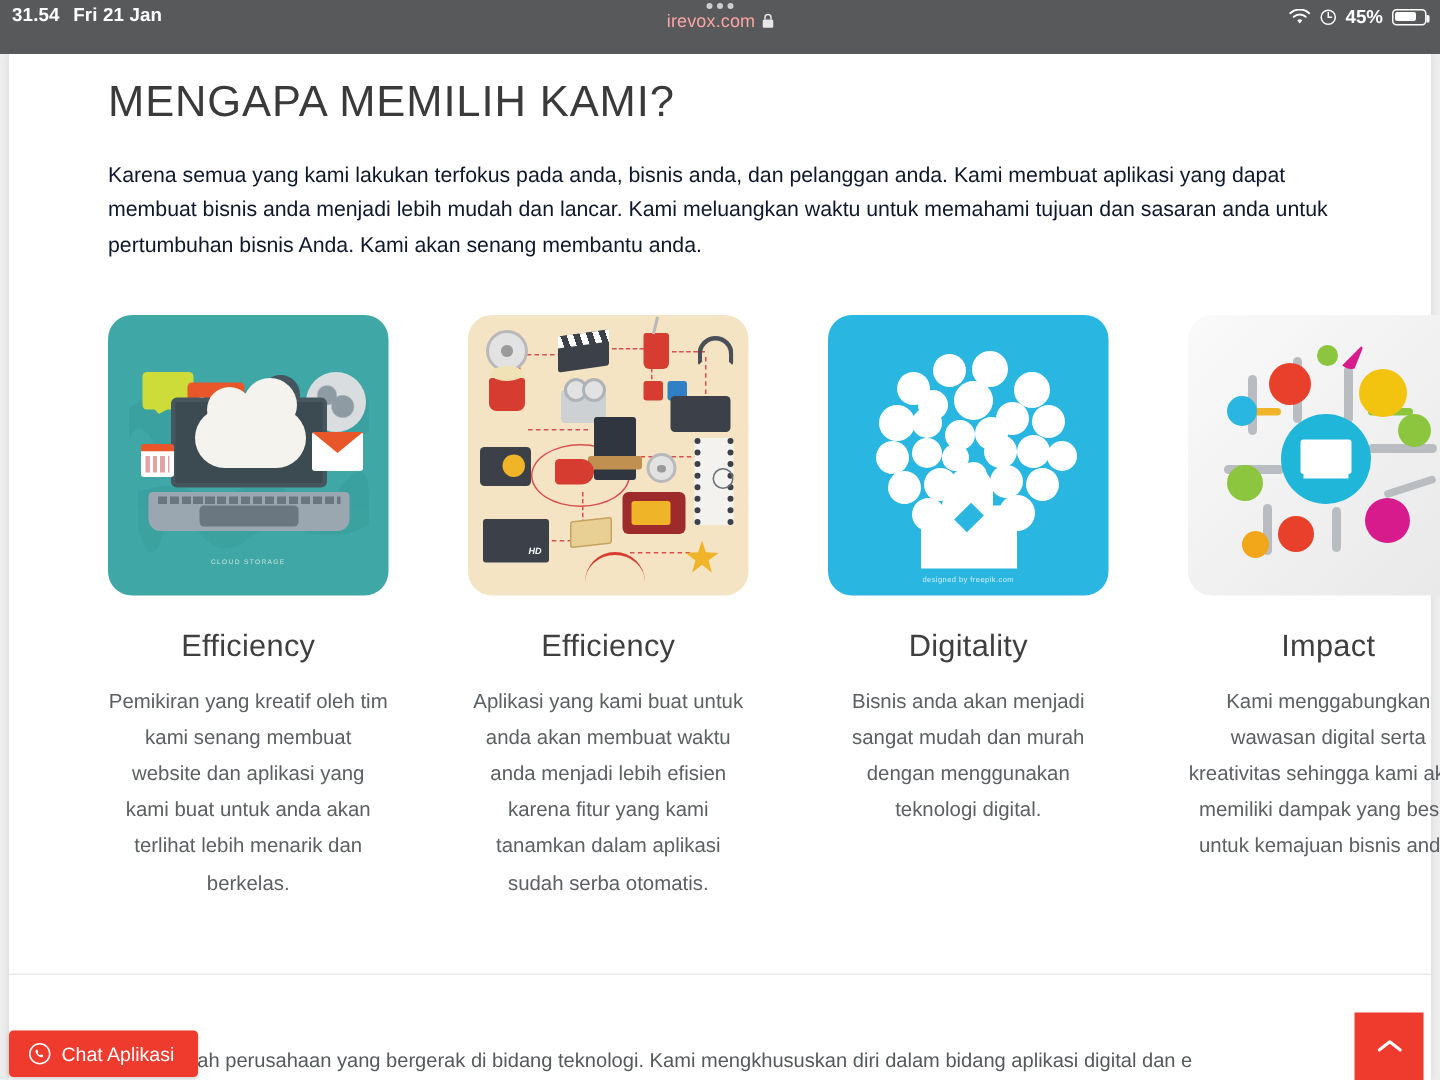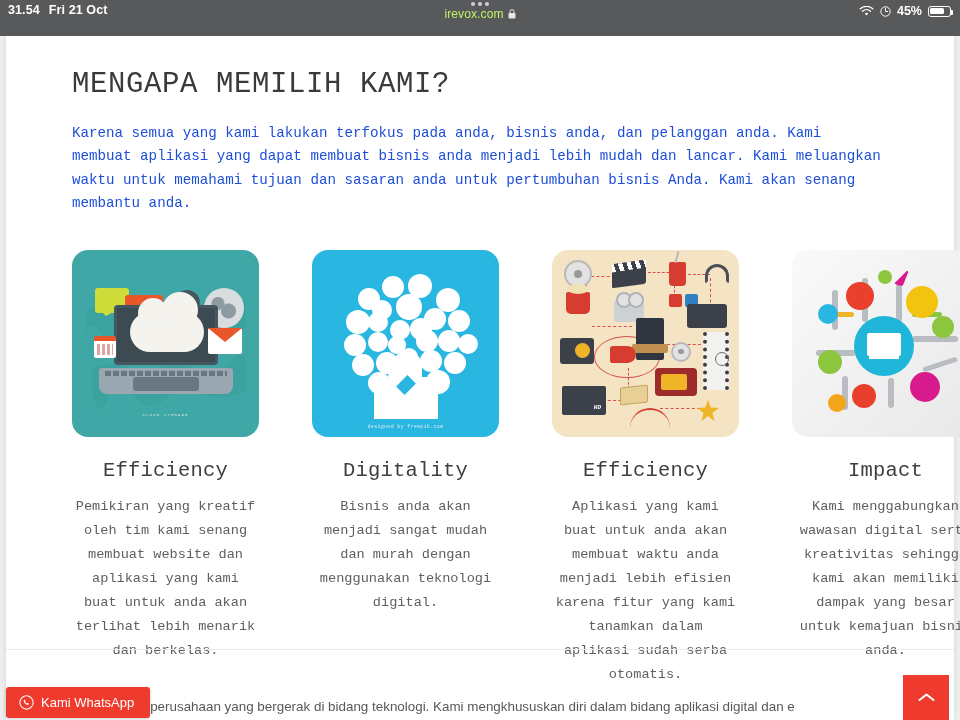--- a/index.html
+++ b/index.html
@@ -28,21 +28,21 @@
   }
   .sb-center {
     position: absolute; left: 0; right: 0; top: 2px;
     display: flex; flex-direction: column; align-items: center;
     gap: 1px;
   }
   .sb-dots { display: flex; gap: 3px; }
   .sb-dots i { width: 4px; height: 4px; border-radius: 50%; background: #cfcfd1; display: block; }
   .sb-url {
     display: flex; align-items: center; gap: 4px;
-    font-size: 12px; color: #bef264; letter-spacing: .1px;
+    font-size: 12px; color: #fca5a5; letter-spacing: .1px;
   }
   .lock-icon { display:block; }
   .sb-right {
     position: absolute; right: 9px; top: 4px;
     display: flex; align-items: center; gap: 6px;
     font-size: 12.5px; font-weight: 600;
   }
   .battery {
     width: 23px; height: 11px; border: 1.4px solid #ffffff;
     border-radius: 3px; position: relative; display: block;
@@ -61,33 +61,33 @@
     position: relative;
     height: 684px;
     background: #efefef;
     overflow: hidden;
   }
   .sheet {
     position: absolute; left: 6px; right: 6px; top: 0; bottom: 0;
     background: #ffffff;
     box-shadow: 0 0 7px rgba(0,0,0,.10);
   }
-  .content { padding: 32px 66px 0 66px; font-family: Liberation Mono, monospace; }
+  .content { padding: 16px 66px 0 66px; }
 
   h1.page-title {
     font-size: 29px;
     font-weight: 300;
     color: #3a3a3a;
     letter-spacing: .6px;
     margin-bottom: 21px;
   }
   p.intro {
     font-size: 14.2px;
     line-height: 1.65;
-    color: #1d4ed8;
+    color: #0f172a;
     max-width: 828px;
   }
 
   
   .cards {
     display: flex;
     gap: 53px;
     margin-top: 34px;
   }
   .card { width: 187px; }
@@ -268,21 +268,21 @@
     cursor:pointer;
   }
   .chev { display:block; }
 </style>
 </head>
 <body>
 
 <div class="statusbar">
   <div class="sb-left">
     <span>31.54</span>
-    <span>Fri 21 Oct</span>
+    <span>Fri 21 Jan</span>
   </div>
   <div class="sb-center">
     <span class="sb-dots">
         <i></i>
         <i></i>
         <i></i>
       </span>
     <span class="sb-url">
       <span>irevox.com</span>
       <svg class="lock-icon" width="8" height="10" viewBox="0 0 8 10">
@@ -335,20 +335,65 @@
             <div class="calendar">
                 <i></i>
               </div>
             <div class="laptop-base">
               <span class="laptop-keys"></span>
             </div>
             <div class="cs-label">CLOUD STORAGE</div>
           </div>
           <h3>Efficiency</h3>
           <p>Pemikiran yang kreatif oleh tim kami senang membuat website dan aplikasi yang kami buat untuk anda akan terlihat lebih menarik dan berkelas.</p>
+        </div>
+
+        <div class="card">
+          <div class="card-img art-cinema">
+            <span class="dash" style="left:34px;top:26px;width:34px"></span>
+            <span class="dash" style="left:96px;top:22px;width:26px"></span>
+            <span class="dash" style="left:136px;top:24px;width:22px"></span>
+            <span class="dashv" style="left:34px;top:30px;height:22px"></span>
+            <span class="dashv" style="left:122px;top:26px;height:26px"></span>
+            <span class="dashv" style="left:158px;top:28px;height:30px"></span>
+            <span class="dash" style="left:40px;top:76px;width:40px"></span>
+            <span class="dash" style="left:110px;top:94px;width:44px"></span>
+            <span class="dashv" style="left:76px;top:118px;height:26px"></span>
+            <span class="dash" style="left:40px;top:150px;width:40px"></span>
+            <span class="dash" style="left:108px;top:158px;width:40px"></span>
+
+            <span class="reel" style="left:12px;top:10px;width:28px;height:28px"></span>
+            <div class="clapper"></div>
+            <div class="soda"></div>
+            <div class="phones"></div>
+            <div class="popcorn"></div>
+            <div class="cam-old"></div>
+            <div class="glasses3d">
+              <i style="left:0;background:#d63c2f"></i>
+                <i style="left:16px;background:#2f80c4"></i>
+            </div>
+            <div class="projector"></div>
+            <div class="spotlight"></div>
+            <div class="circ-red"></div>
+            <div class="chair"></div>
+            <div class="megaphone"></div>
+            <span class="reel" style="right:48px;top:92px;width:20px;height:20px"></span>
+            <div class="filmstrip-v"></div>
+            <div class="tv-hd">
+              <i>HD</i>
+            </div>
+            <div class="ticket"></div>
+            <div class="sofa">
+                <i></i>
+              </div>
+            <div class="rope"></div>
+            <div class="star-tr"></div>
+          </div>
+          <h3>Efficiency</h3>
+          <p>Aplikasi yang kami buat untuk anda akan membuat waktu anda menjadi lebih efisien karena fitur yang kami tanamkan dalam aplikasi sudah serba otomatis.</p>
         </div>
 
         <div class="card">
           <div class="card-img art-social">
             <div class="icon-cloud">
               <b style="left:70px;top:26px;width:22px;height:22px"></b>
               <b style="left:96px;top:24px;width:24px;height:24px"></b>
               <b style="left:46px;top:38px;width:22px;height:22px"></b>
               <b style="left:124px;top:38px;width:24px;height:24px"></b>
               <b style="left:34px;top:60px;width:24px;height:24px"></b>
@@ -376,65 +421,20 @@
             </div>
             <div class="head-hair"></div>
             <div class="head-body"></div>
             <div class="freepik">designed by freepik.com</div>
           </div>
           <h3>Digitality</h3>
           <p>Bisnis anda akan menjadi sangat mudah dan murah dengan menggunakan teknologi digital.</p>
         </div>
 
         <div class="card">
-          <div class="card-img art-cinema">
-            <span class="dash" style="left:34px;top:26px;width:34px"></span>
-            <span class="dash" style="left:96px;top:22px;width:26px"></span>
-            <span class="dash" style="left:136px;top:24px;width:22px"></span>
-            <span class="dashv" style="left:34px;top:30px;height:22px"></span>
-            <span class="dashv" style="left:122px;top:26px;height:26px"></span>
-            <span class="dashv" style="left:158px;top:28px;height:30px"></span>
-            <span class="dash" style="left:40px;top:76px;width:40px"></span>
-            <span class="dash" style="left:110px;top:94px;width:44px"></span>
-            <span class="dashv" style="left:76px;top:118px;height:26px"></span>
-            <span class="dash" style="left:40px;top:150px;width:40px"></span>
-            <span class="dash" style="left:108px;top:158px;width:40px"></span>
-
-            <span class="reel" style="left:12px;top:10px;width:28px;height:28px"></span>
-            <div class="clapper"></div>
-            <div class="soda"></div>
-            <div class="phones"></div>
-            <div class="popcorn"></div>
-            <div class="cam-old"></div>
-            <div class="glasses3d">
-              <i style="left:0;background:#d63c2f"></i>
-                <i style="left:16px;background:#2f80c4"></i>
-            </div>
-            <div class="projector"></div>
-            <div class="spotlight"></div>
-            <div class="circ-red"></div>
-            <div class="chair"></div>
-            <div class="megaphone"></div>
-            <span class="reel" style="right:48px;top:92px;width:20px;height:20px"></span>
-            <div class="filmstrip-v"></div>
-            <div class="tv-hd">
-              <i>HD</i>
-            </div>
-            <div class="ticket"></div>
-            <div class="sofa">
-                <i></i>
-              </div>
-            <div class="rope"></div>
-            <div class="star-tr"></div>
-          </div>
-          <h3>Efficiency</h3>
-          <p>Aplikasi yang kami buat untuk anda akan membuat waktu anda menjadi lebih efisien karena fitur yang kami tanamkan dalam aplikasi sudah serba otomatis.</p>
-        </div>
-
-        <div class="card">
           <div class="card-img art-tech">
             <span class="twire" style="left:40px;top:40px;width:6px;height:40px"></span>
             <span class="twire" style="left:70px;top:28px;width:6px;height:44px"></span>
             <span class="twire" style="left:104px;top:34px;width:6px;height:38px"></span>
             <span class="twire" style="left:120px;top:86px;width:46px;height:6px"></span>
             <span class="twire" style="left:24px;top:100px;width:40px;height:6px"></span>
             <span class="twire" style="left:50px;top:126px;width:6px;height:34px"></span>
             <span class="twire" style="left:96px;top:128px;width:6px;height:30px"></span>
             <span class="twire" style="left:130px;top:112px;width:36px;height:5px;transform:rotate(-18deg)"></span>
             <span class="twire" style="left:28px;top:62px;width:34px;height:5px;background:#f0b429"></span>
@@ -466,21 +466,21 @@
       <div>Tim kami merupakan perpaduan dari antusiasme, kreativitas, dan bakat untuk menciptakan solusi yang sempurna</div>
 
     </div>
   </div>
 
   <div class="wa-btn">
     <svg width="15" height="15" viewBox="0 0 16 16">
       <circle cx="8" cy="8" r="7.1" stroke="#fff" stroke-width="1.1" fill="none"></circle>
       <path d="M5.6 5.1c.3-.1.6 0 .8.3l.5.9c.1.3 0 .5-.2.7l-.3.3c.4.9 1 1.4 1.9 1.8l.3-.4c.2-.2.4-.3.6-.2l1 .4c.3.1.4.4.3.7-.2.7-.9 1.1-1.6.9C7 10 5.5 8.6 5 6.6c-.1-.6.1-1.2.6-1.5z" fill="#fff"></path>
     </svg>
-    <span>Kami WhatsApp</span>
+    <span>Chat Aplikasi</span>
   </div>
 
   <div class="top-btn">
     <svg class="chev" width="17" height="11" viewBox="0 0 17 11">
       <path d="M1.5 8 8.5 2.5 15.5 8" stroke="#fff" stroke-width="2" fill="none" stroke-linecap="round" stroke-linejoin="round"></path>
     </svg>
   </div>
 </div>
 
 </body></html>

